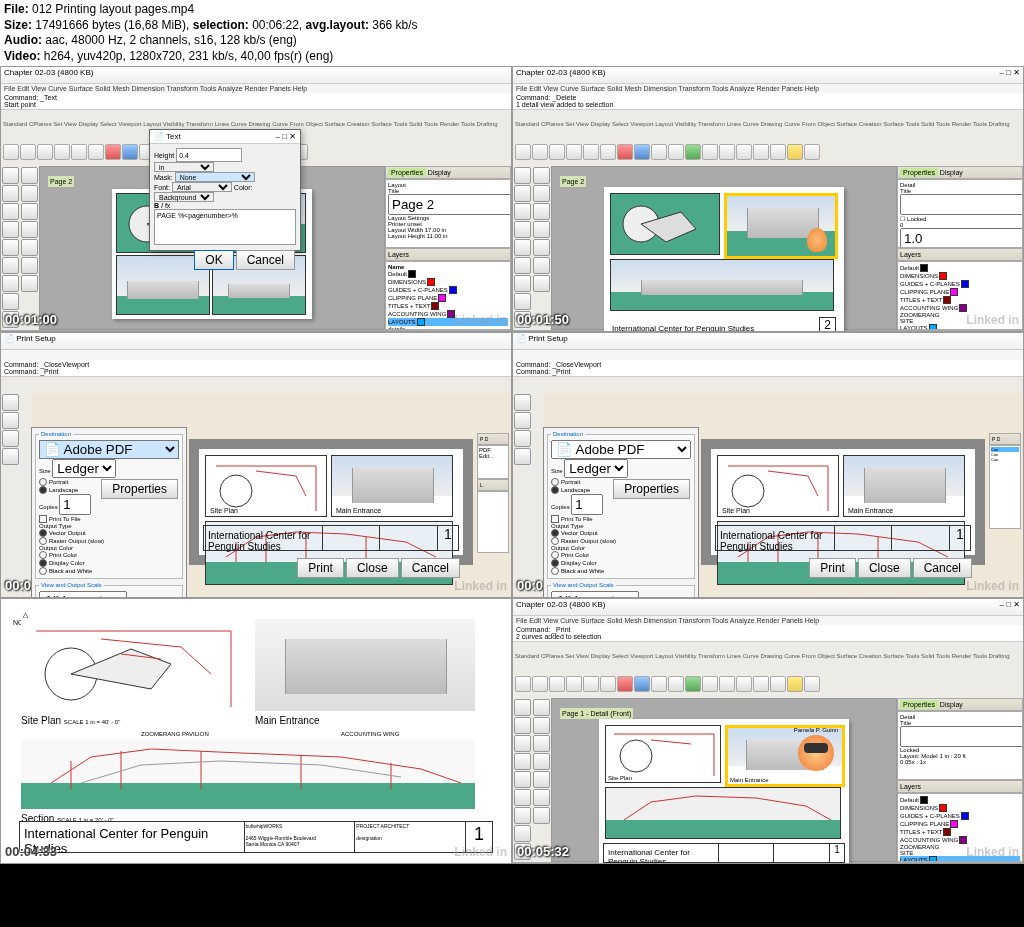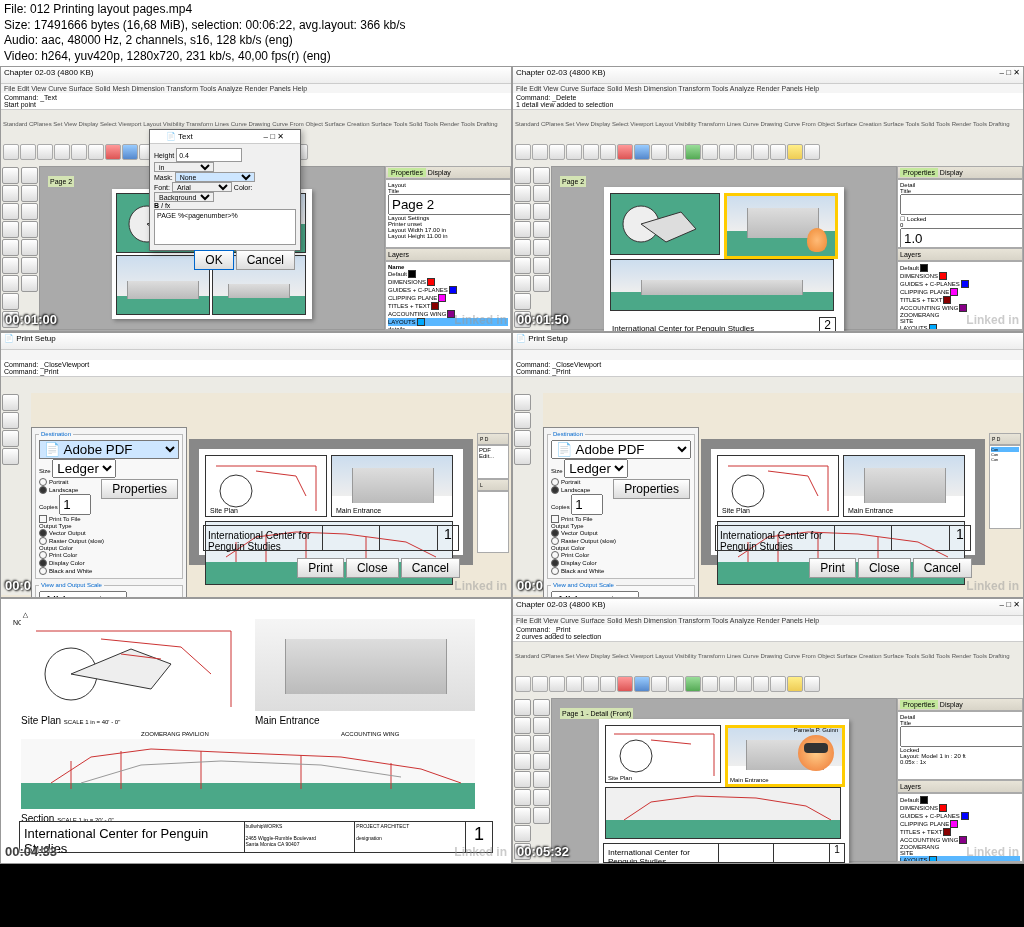--- a/index.html
+++ b/index.html
@@ -1,17 +1,17 @@
 <!DOCTYPE html>
 <html><head>
 <meta charset="utf-8">
 <style>
 html,body{margin:0;padding:0;width:1024px;height:927px;font-family:Arial,sans-serif;font-size:10px;overflow:hidden;background:#000}
 .header{background:#fff;padding:2px 4px;font-size:12px;line-height:1.3}
-.header b{font-weight:normal}
+.header b{font-weight:bold}
 .grid{display:grid;grid-template-columns:512px 512px;grid-template-rows:266px 266px 266px}
 .thumb{position:relative;background:#efe8d8;border:1px solid #999;box-sizing:border-box;overflow:hidden}
 .timestamp{position:absolute;bottom:4px;left:4px;color:#fff;font-size:13px;font-weight:bold;text-shadow:1px 1px 2px #000,-1px -1px 2px #000}
 .linkedin{position:absolute;bottom:4px;right:4px;color:#999;font-size:12px;font-weight:bold;opacity:0.5}
 .titlebar{background:linear-gradient(#fff,#eee);height:14px;font-size:8px;padding:1px 3px;border-bottom:1px solid #ccc}
 .menubar{background:#f5f5f5;font-size:7px;padding:1px 3px;color:#333;white-space:nowrap;overflow:hidden}
 .cmdline{background:#fff;font-size:7px;padding:1px 3px;border-bottom:1px solid #ccc}
 .toolbar{background:#ecebe5;height:24px;display:flex;gap:1px;padding:2px;font-size:6px;color:#555;align-items:center;overflow:hidden}
 .tbtn{width:14px;height:14px;background:linear-gradient(#fff,#ddd);border:1px solid #aaa;border-radius:2px;flex-shrink:0}
 .tbtn.red{background:linear-gradient(#f99,#d55)}
@@ -22,21 +22,21 @@
 .lefttools{width:36px;background:#ecebe5;display:flex;flex-direction:column;flex-wrap:wrap;gap:1px;padding:1px}
 .lefttools .tb{width:15px;height:15px;background:linear-gradient(#fff,#ddd);border:1px solid #999;border-radius:2px}
 .viewport{flex:1;background:#fff;position:relative;border:1px solid #999}
 .rightpanel{width:126px;background:#ecebe5;font-size:7px;display:flex;flex-direction:column}
 .panelhdr{background:linear-gradient(#e8e4d8,#d8d4c8);padding:2px;font-size:7px;border:1px solid #aaa}
 .panelbody{background:#fff;flex:1;padding:2px;font-size:6px;border:1px solid #aaa;overflow:hidden}
 .layerrow{display:flex;align-items:center;gap:1px;padding:0}
 .colbox{width:6px;height:6px;border:1px solid #333}
 .statusbar{background:#e8e4d8;font-size:6px;padding:1px 3px;border-top:1px solid #aaa;white-space:nowrap;overflow:hidden}
 .dialog{position:absolute;background:#f0f0f0;border:1px solid #666;box-shadow:2px 2px 6px rgba(0,0,0,0.3);z-index:10}
-.dlgtitle{background:#fff;padding:2px 16px;font-size:8px;border-bottom:1px solid #ccc}
+.dlgtitle{background:#fff;padding:2px 4px;font-size:8px;border-bottom:1px solid #ccc}
 .dlgbody{padding:4px;font-size:7px}
 .dlgbody input,.dlgbody select{font-size:7px;width:60px;height:10px;border:1px solid #999}
 .dlgbtn{display:inline-block;padding:2px 10px;background:linear-gradient(#fff,#ddd);border:1px solid #999;font-size:12px;margin:1px}
 .layout-canvas{background:#aaa;height:100%;padding:8px;box-sizing:border-box}
 .page{background:#fff;margin:0 auto;box-shadow:2px 2px 4px rgba(0,0,0,0.3);position:relative}
 .vp-tile{position:absolute;border:1px solid #333;background:#fff;overflow:hidden}
 .green-ground{background:#4ba888}
 .building{background:linear-gradient(#ddd,#bbb);border-left:1px solid #999;border-right:1px solid #999}
 .sky{background:linear-gradient(#cde,#eee)}
 .printdlg{position:absolute;left:30px;top:34px;width:154px;height:210px;background:#f4f4f4;border:1px solid #888;z-index:5}

